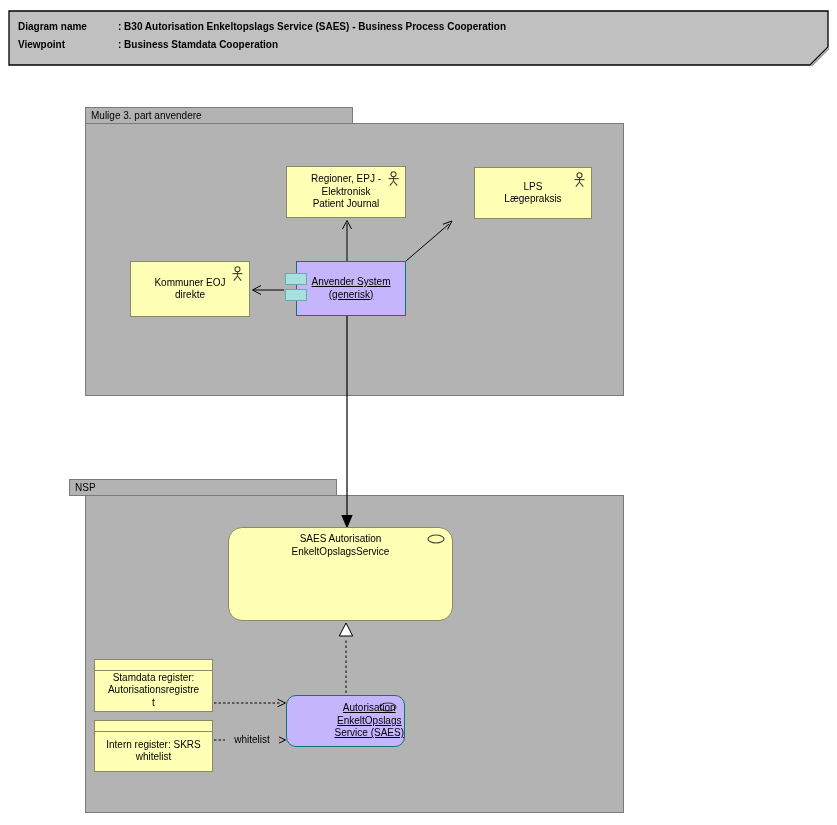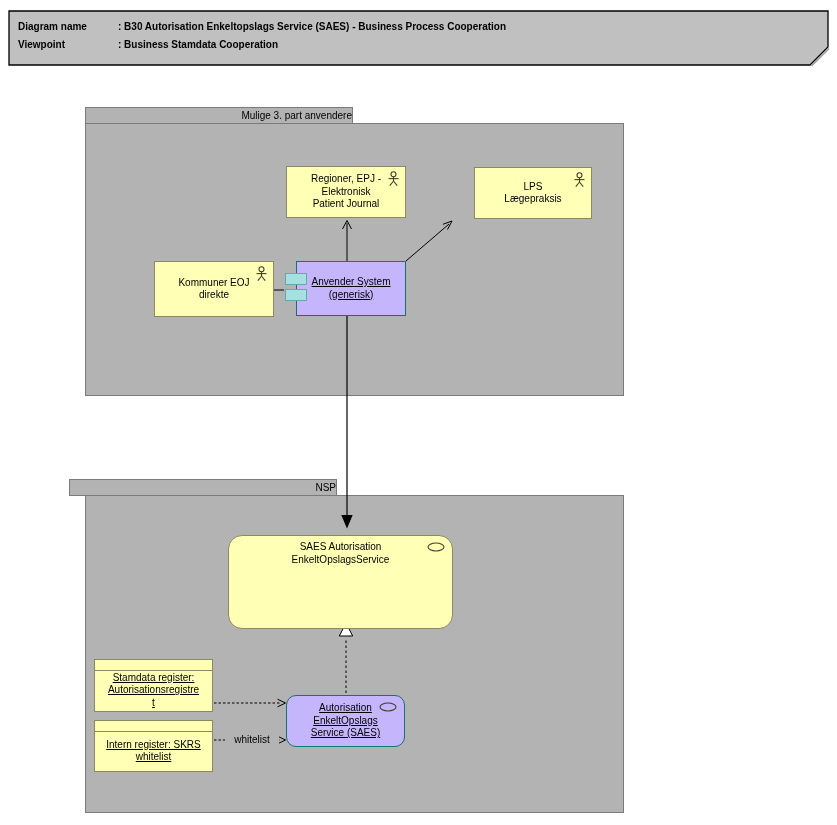--- a/index.html
+++ b/index.html
@@ -7,38 +7,38 @@
     position:relative;width:837px;height:825px;background:#ffffff;
     font-family:"Liberation Sans",sans-serif;color:#000;overflow:hidden;
   }
   
   .note-shape{position:absolute;left:0;top:0;}
   .note-text{position:absolute;left:9px;top:11px;width:810px;height:54px;
     padding:7px 0 0 9px;box-sizing:border-box;font-weight:bold;font-size:10px;line-height:18px;}
   .note-label{display:inline-block;width:100px;}
   
   .group-tab{position:absolute;background:#b3b3b3;border:1px solid #7a7a7a;box-sizing:border-box;
-    font-size:10px;line-height:15px;padding-left:17px;text-align:right;}
+    font-size:10px;line-height:15px;padding-left:5px;}
   .group-body{position:absolute;background:#b3b3b3;border:1px solid #7a7a7a;box-sizing:border-box;}
   .g1-tab{left:85px;top:107px;width:268px;height:17px;}
   .g1-body{left:85px;top:123px;width:539px;height:273px;}
   .g2-tab{left:69px;top:479px;width:268px;height:17px;}
   .g2-body{left:85px;top:495px;width:539px;height:318px;}
   
   .connectors{position:absolute;left:0;top:0;pointer-events:none;}
   
   .node{position:absolute;box-sizing:border-box;display:flex;align-items:center;justify-content:center;
     text-align:center;font-size:10px;line-height:12.5px;}
   .node-label{white-space:pre-line;position:relative;z-index:2;}
   .biz{background:#ffffb5;border:1px solid #8a8a62;}
   .app{background:#c4b5fd;border:1px solid #0f766e;text-decoration:underline;}
   .round-lg{border-radius:14px;}
-  .round-sm{border-radius:10px;}
-  .top-align{align-items:flex-start;padding-top:5px;margin-top:8px;}
-  .obj{padding-top:10px;text-decoration:underline;}
+  .round-sm{border-radius:10px;justify-content:flex-end;}
+  .top-align{align-items:flex-start;padding-top:5px;}
+  .obj{padding-top:10px;}
   .obj-band{position:absolute;left:0;top:0;right:0;height:10px;border-bottom:1px solid #8a8a62;}
   .actor-icon{position:absolute;top:4px;right:5px;}
   .service-icon{position:absolute;top:6px;right:7px;}
   .component-icon{position:absolute;left:-12px;top:11px;}
   .rel-label{position:absolute;left:225px;top:733px;width:54px;height:13px;background:#b3b3b3;
     font-size:10px;line-height:13px;text-align:center;}
 </style>
 </head>
 <body>
 
@@ -119,21 +119,21 @@
 Lægepraksis</span>
     <svg class="actor-icon" width="13" height="16" viewBox="0 0 13 16" stroke="#3f3f2f" fill="none" stroke-width="1.1">
       <circle cx="6.5" cy="3.2" r="2.5"></circle>
         <line x1="6.5" y1="5.7" x2="6.5" y2="10"></line>
         <line x1="1.5" y1="7.6" x2="11.5" y2="7.6"></line>
         <line x1="6.5" y1="10" x2="2.8" y2="14.6"></line>
         <line x1="6.5" y1="10" x2="10.2" y2="14.6"></line>
     </svg>
   </div>
 
-  <div class="node biz" style="left:130px;top:261px;width:120px;height:56px;margin-left:24px;">
+  <div class="node biz" style="left:130px;top:261px;width:120px;height:56px;">
     <span class="node-label">Kommuner EOJ
 direkte</span>
     <svg class="actor-icon" width="13" height="16" viewBox="0 0 13 16" stroke="#3f3f2f" fill="none" stroke-width="1.1">
       <circle cx="6.5" cy="3.2" r="2.5"></circle>
         <line x1="6.5" y1="5.7" x2="6.5" y2="10"></line>
         <line x1="1.5" y1="7.6" x2="11.5" y2="7.6"></line>
         <line x1="6.5" y1="10" x2="2.8" y2="14.6"></line>
         <line x1="6.5" y1="10" x2="10.2" y2="14.6"></line>
     </svg>
   </div>

